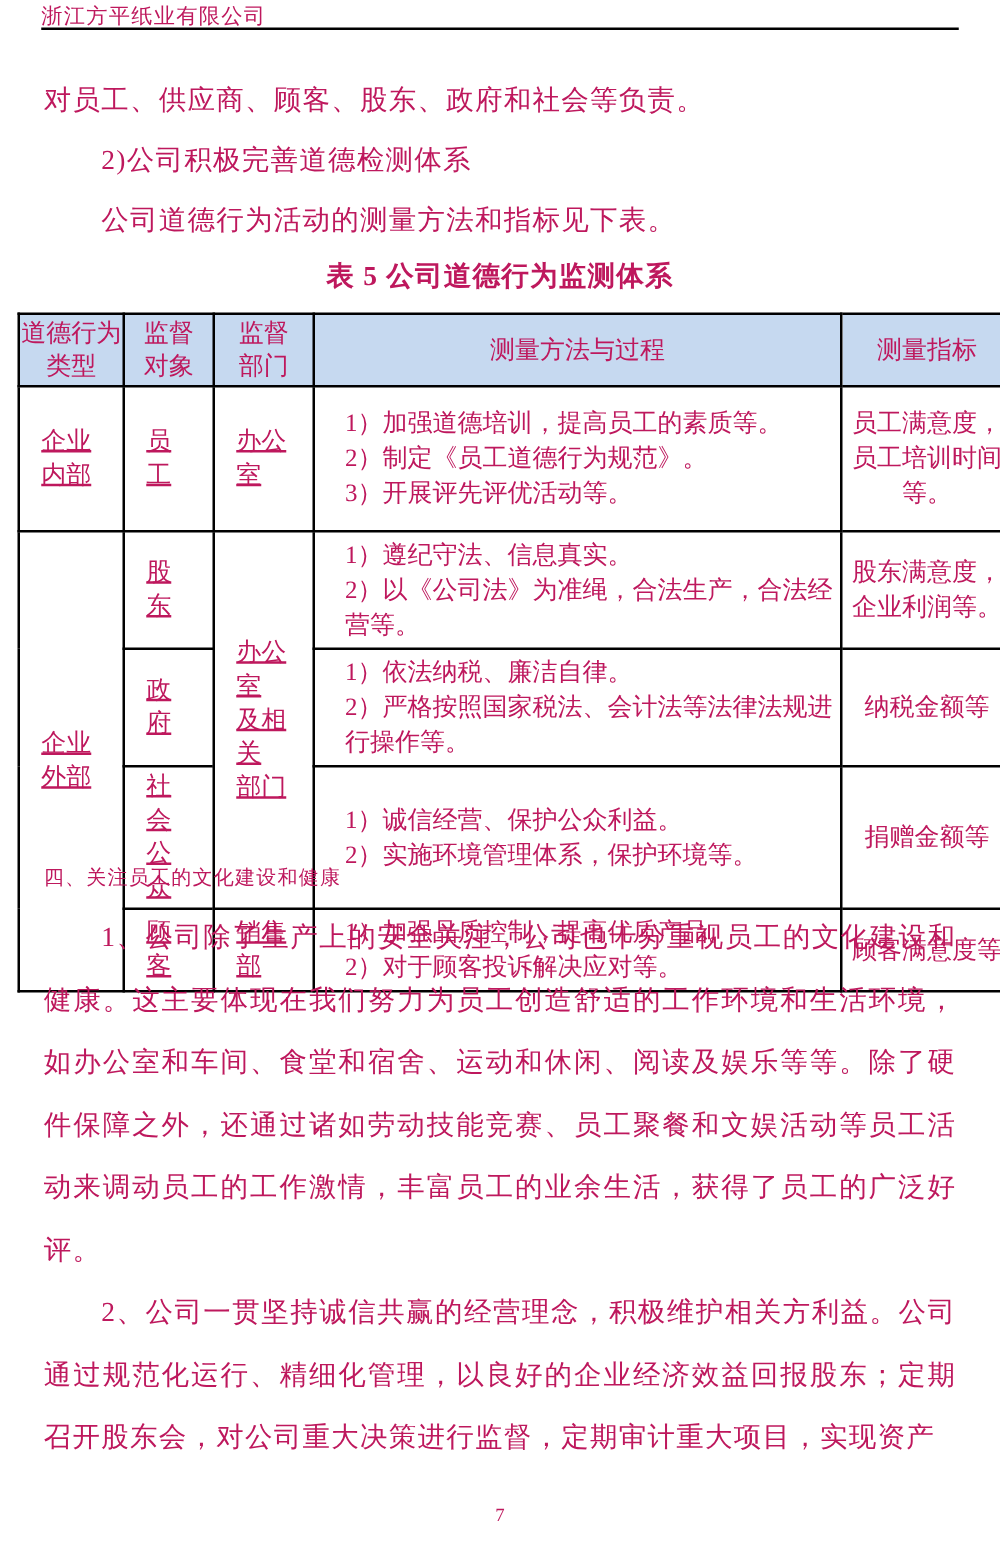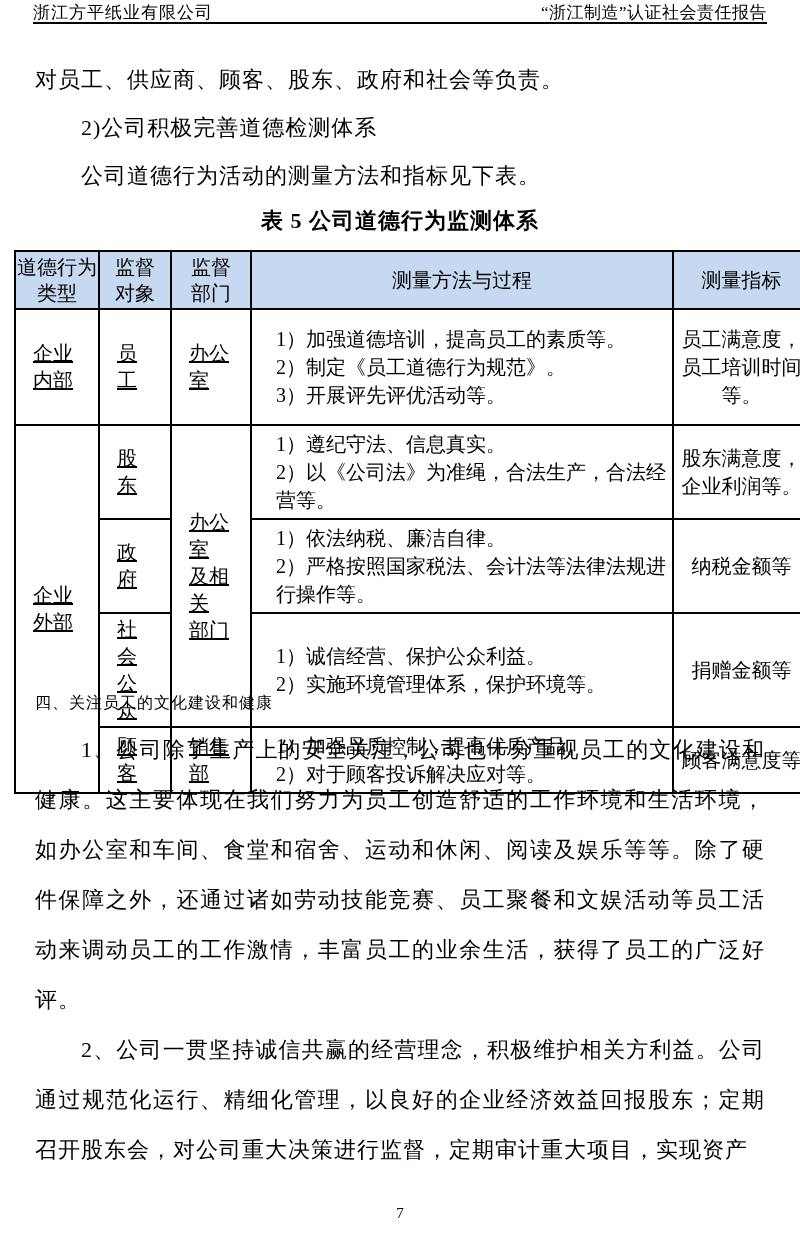--- a/index.html
+++ b/index.html
@@ -4,21 +4,21 @@
 <style>
   * { box-sizing: border-box; margin: 0; padding: 0; }
   html, body { background: #ffffff; }
   .page {
     position: relative;
     width: 800px;
     height: 1240px;
     margin: 0 auto;
     background: #ffffff;
     font-family: "Liberation Serif", "DejaVu Serif", serif;
-    color: #000000;
+    color: #be185d;
     overflow: hidden;
   }
 
   
   .doc-header {
     position: absolute;
     top: 4px; left: 33px; right: 33px;
     height: 20px;
     border-bottom: 2px solid #000000;
     font-size: 17px;
@@ -114,21 +114,20 @@
     font-size: 15px;
   }
 </style>
 </head>
 <body>
 
 <div class="page">
 
   <div class="doc-header">
     <span class="left">浙江方平纸业有限公司</span>
-    <span class="right">“浙江制造”认证社会责任报告</span>
   </div>
 
   <div class="intro">
     <div class="line">对员工、供应商、顾客、股东、政府和社会等负责。</div>
     <div class="line indent">2)公司积极完善道德检测体系</div>
     <div class="line indent">公司道德行为活动的测量方法和指标见下表。</div>
   </div>
 
   <div class="table-title">表 5 公司道德行为监测体系</div>
 

